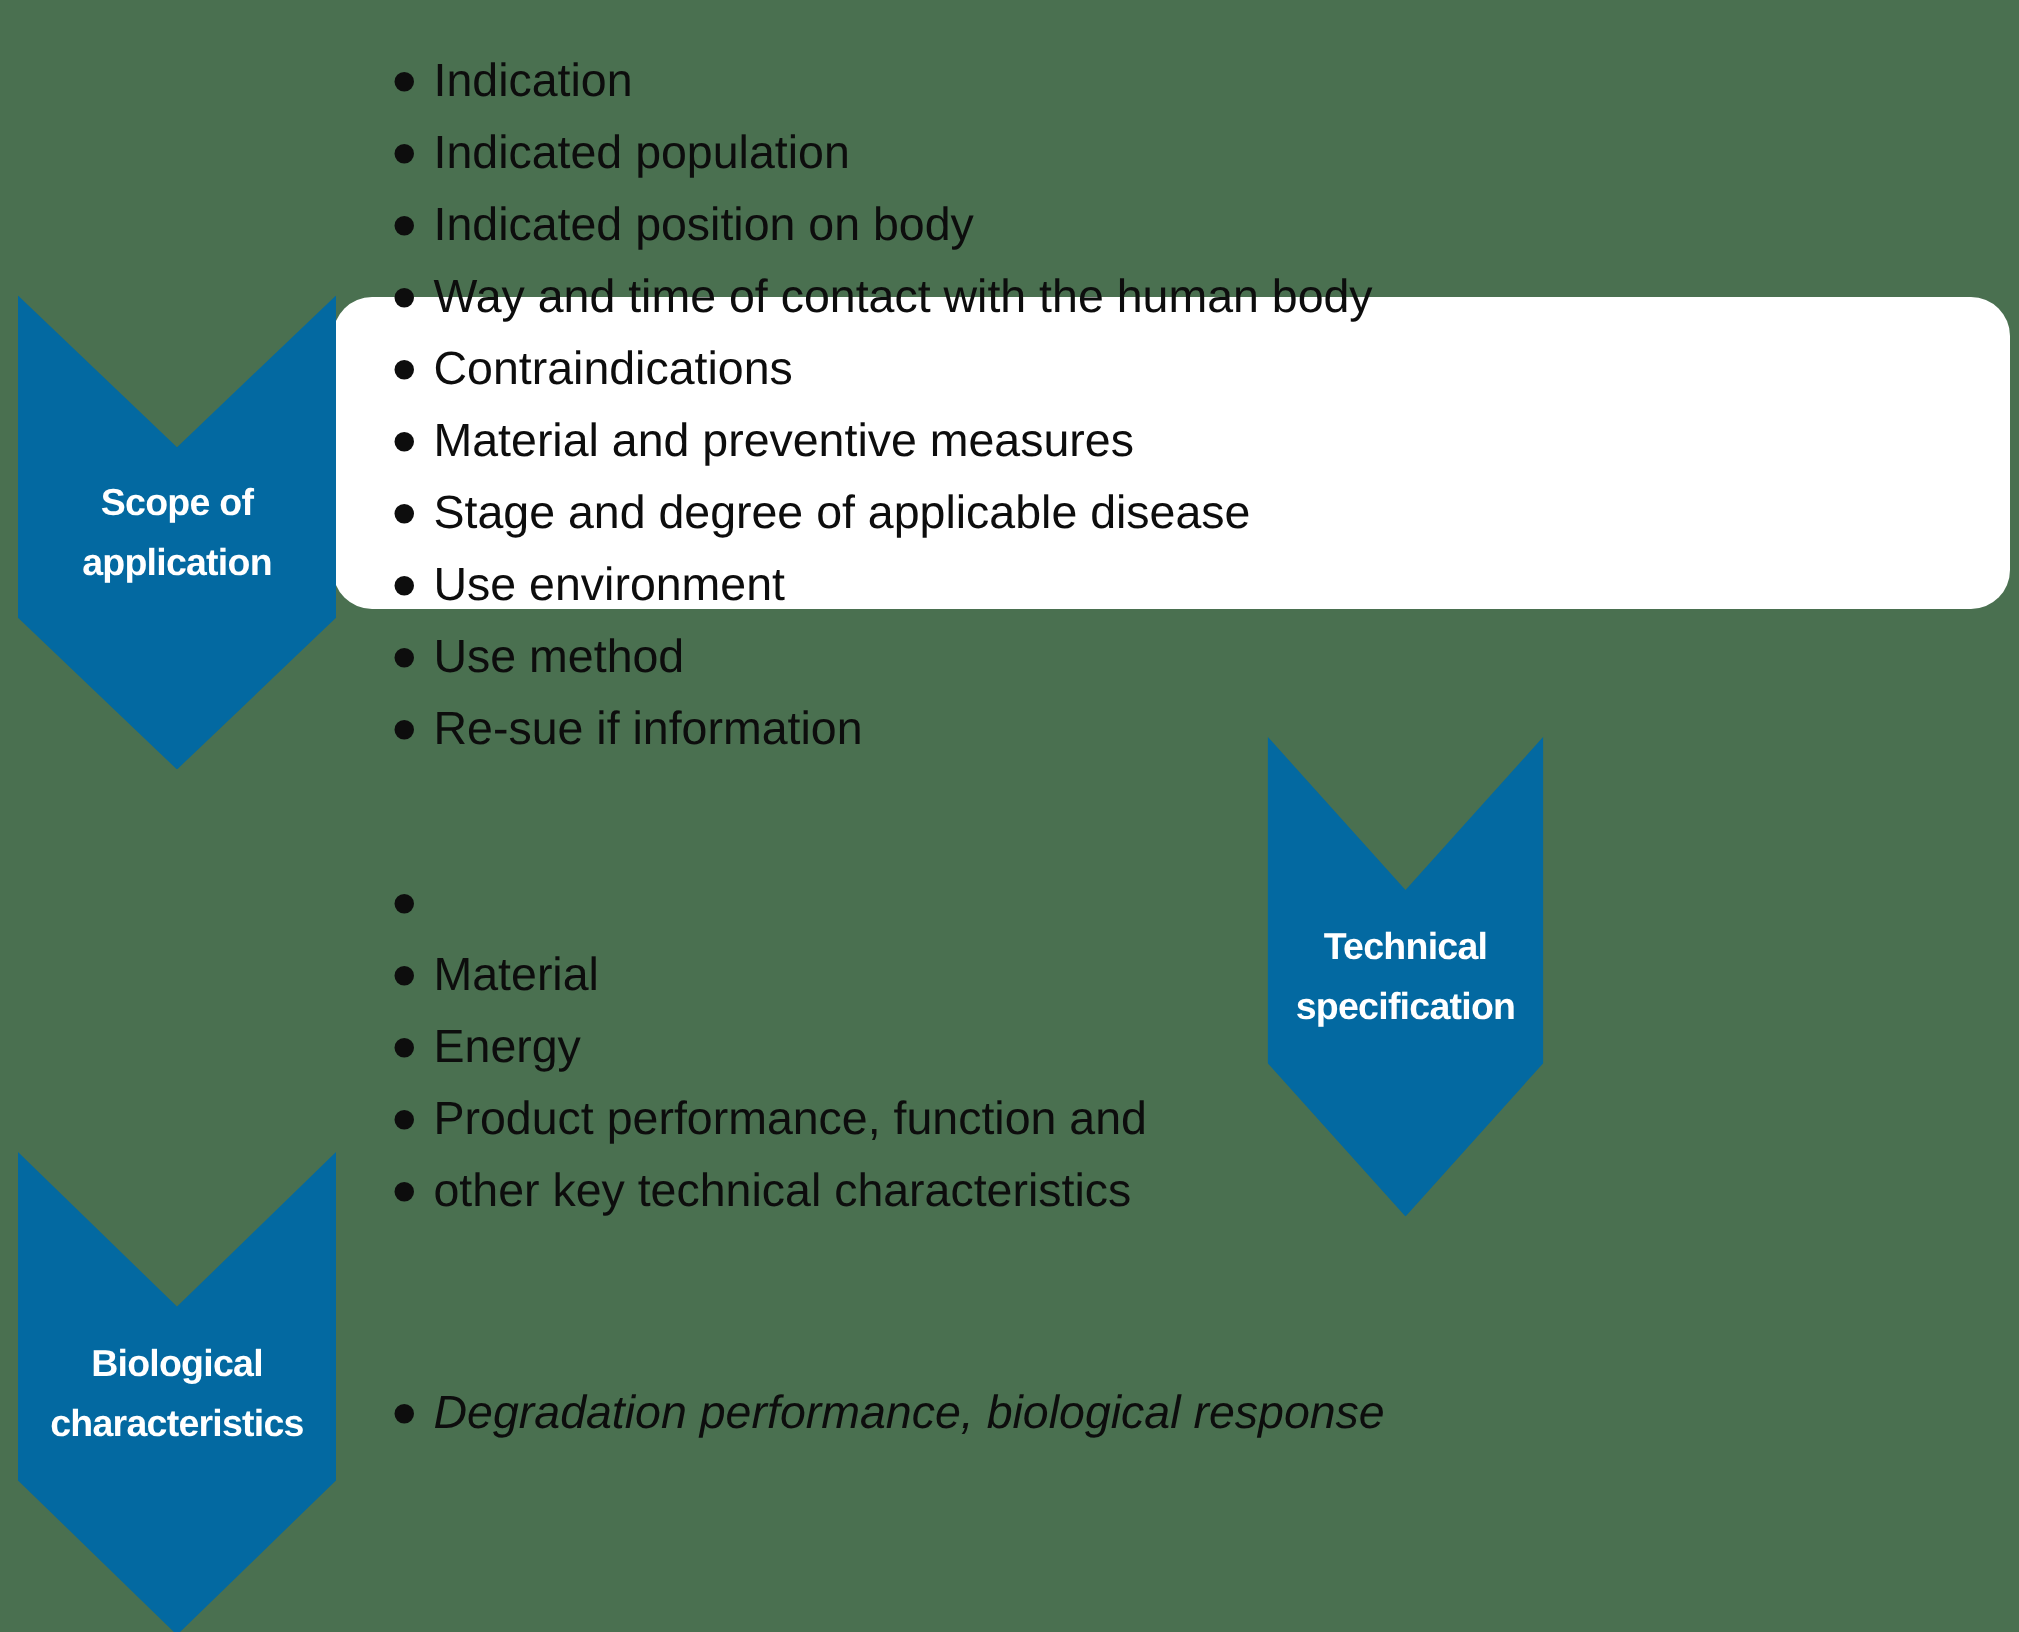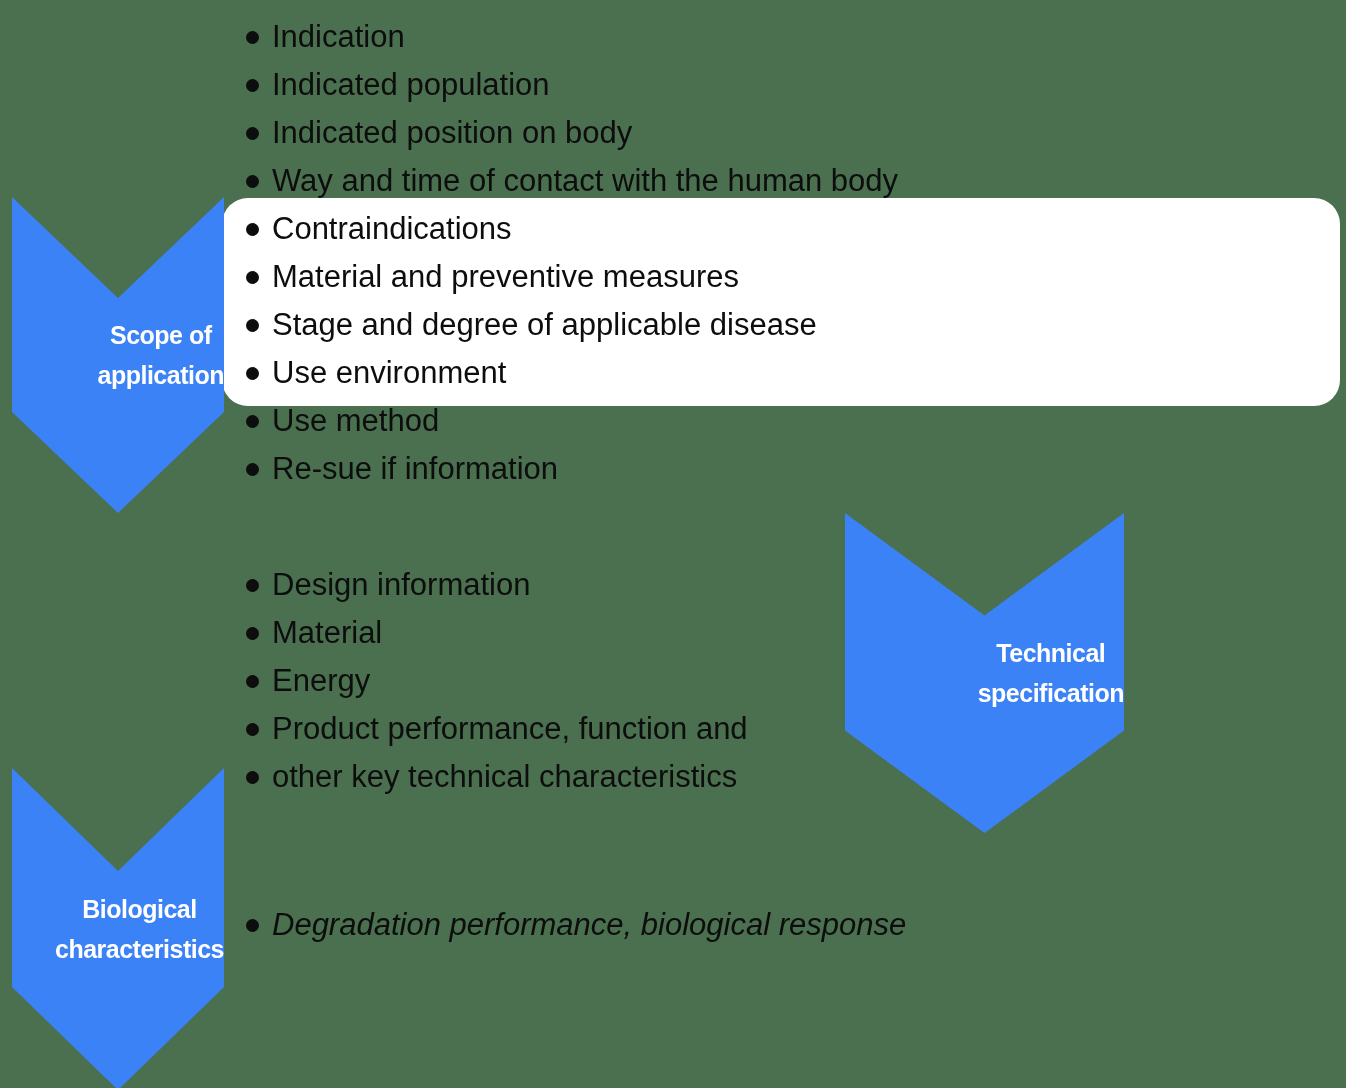--- a/index.html
+++ b/index.html
@@ -11,56 +11,56 @@
     position: relative;
     width: 1346px;
     height: 1088px;
     overflow: hidden;
     background: #4a7050;
     font-family: "Liberation Sans", sans-serif;
   }
   
   .chevron {
     position: absolute;
-    background: #3b82f6;
+    background: #0369a1;
     clip-path: polygon(0% 0%, 50% 32%, 100% 0%, 100% 68%, 50% 100%, 0% 68%);
     display: flex;
     align-items: center;
-    justify-content: flex-end;
+    justify-content: center;
   }
   .chevron .label {
     text-align: center;
     color: #ffffff;
     font-weight: bold;
     font-size: 25px;
     line-height: 40px;
     letter-spacing: -0.5px;
     white-space: nowrap;
   }
   #chevron-scope      { left: 12px;  top: 197px; width: 212px; height: 316px; z-index: 3; }
-  #chevron-technical  { left: 845px; top: 513px; width: 231px; height: 320px; z-index: 3; padding-left: 48px; }
+  #chevron-technical  { left: 845px; top: 491px; width: 184px; height: 320px; z-index: 3; }
   #chevron-biological { left: 12px;  top: 768px; width: 212px; height: 322px; z-index: 3; }
 
   
   #highlight-box {
     position: absolute;
     left: 222px;
     top: 198px;
     width: 1118px;
     height: 208px;
     background: #ffffff;
     border-radius: 26px;
     z-index: 1;
   }
 
   
   ul.bullets {
     position: absolute;
     left: 246px;
-    margin: 0;
+    margin: 17px;
     padding: 0;
     list-style: none;
     z-index: 4;
   }
   ul.bullets li {
     display: flex;
     align-items: center;
     height: 48px;
     color: #0d0d0d;
     font-size: 31px;
@@ -145,21 +145,20 @@
       </li>
     <li>
         <span class="dot"></span>
         <span>Re-sue if information</span>
       </li>
   </ul>
 
   <ul class="bullets" id="list-technical">
     <li>
         <span class="dot"></span>
-        <span>Design information</span>
       </li>
     <li>
         <span class="dot"></span>
         <span>Material</span>
       </li>
     <li>
         <span class="dot"></span>
         <span>Energy</span>
       </li>
     <li>

